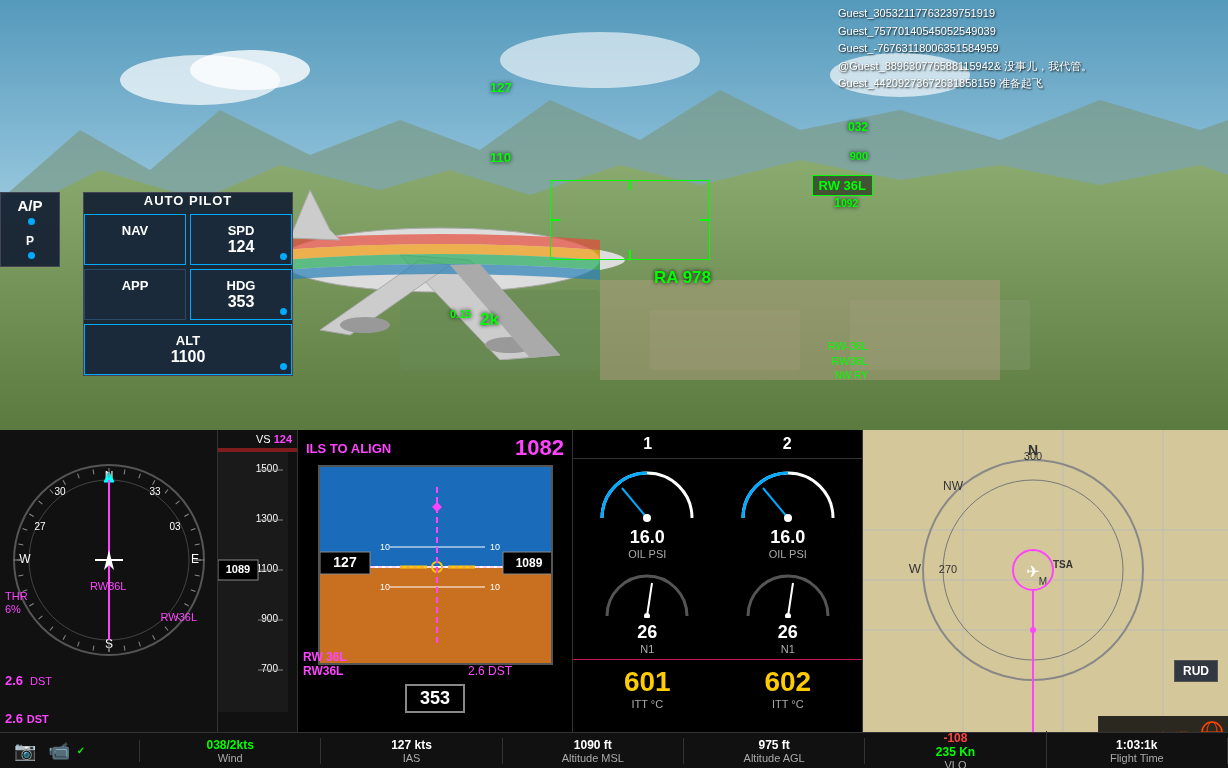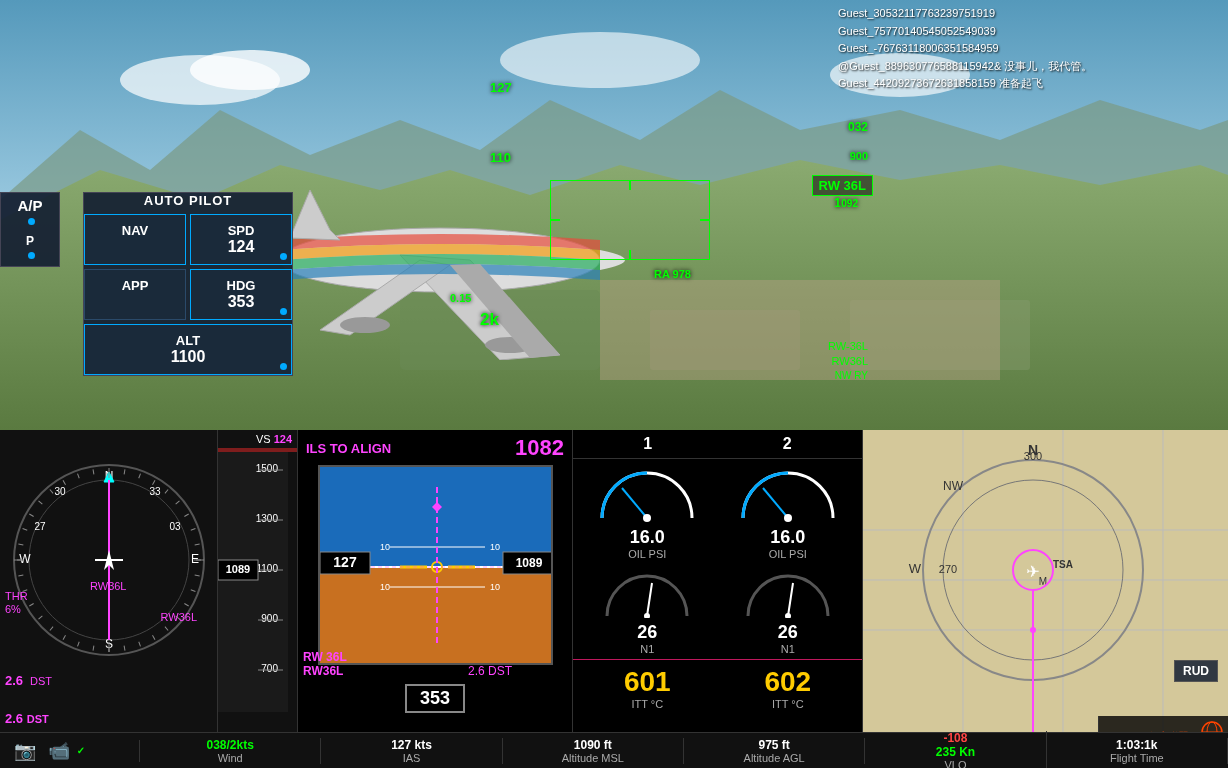--- a/index.html
+++ b/index.html
@@ -440,30 +440,30 @@
     <path d="M60,100 Q220,88 380,100 L380,110 Q220,98 60,110 Z" fill="#27ae60" opacity="0.7"></path>
     <path d="M60,110 Q220,98 380,110 L380,120 Q220,108 60,120 Z" fill="#2980b9" opacity="0.7"></path>
 
     <path d="M230,105 L310,198 L340,195 L260,104 Z" fill="#aaa"></path>
 
     <path d="M70,78 L90,30 L110,70 L120,80 Z" fill="#ccc" stroke="#aaa" stroke-width="1"></path>
   </svg>
 
   <div class="hud-num" style="top:80px;left:490px;color:#00ff00;">127</div>
   <div class="hud-num" style="top:150px;left:490px;color:#00ff00;">110</div>
-  <div class="hud-num" style="top:292px;left:450px;color:#00ff00;font-size:11px;">0.15</div>
+  <div class="hud-num" style="top:308px;left:450px;color:#00ff00;font-size:11px;">0.15</div>
   <div class="hud-num" style="top:310px;left:480px;color:#00ff00;font-size:17px;">2k</div>
 
   <div class="hud-num" style="top:195px;right:370px;color:#00ff00;">1<span style="font-size:10px">092</span></div>
   <div class="hud-num" style="top:150px;right:360px;color:#00ff00;font-size:11px;">900</div>
   <div class="hud-num" style="top:120px;right:360px;color:#00ff00;font-size:12px;">032</div>
 
   <div class="runway-label">RW 36L</div>
 
-  <div class="hud-num" style="top:268px;left:610px;color:#00ff00;font-size:11px;padding-left:44px;">RA 978</div>
+  <div class="hud-num" style="top:268px;left:610px;color:#00ff00;font-size:17px;padding-left:44px;">RA 978</div>
 
   <svg style="position:absolute;top:180px;left:550px;pointer-events:none;" width="160" height="80">
     <rect x="0" y="0" width="160" height="80" fill="none" stroke="#00ff00" stroke-width="2"></rect>
     <line x1="80" y1="0" x2="80" y2="10" stroke="#00ff00" stroke-width="2"></line>
     <line x1="80" y1="70" x2="80" y2="80" stroke="#00ff00" stroke-width="2"></line>
     <line x1="0" y1="40" x2="10" y2="40" stroke="#00ff00" stroke-width="2"></line>
     <line x1="150" y1="40" x2="160" y2="40" stroke="#00ff00" stroke-width="2"></line>
   </svg>
 
   <div style="position:absolute;top:340px;right:360px;color:#00ff00;font-size:11px;">RW-36L</div>

